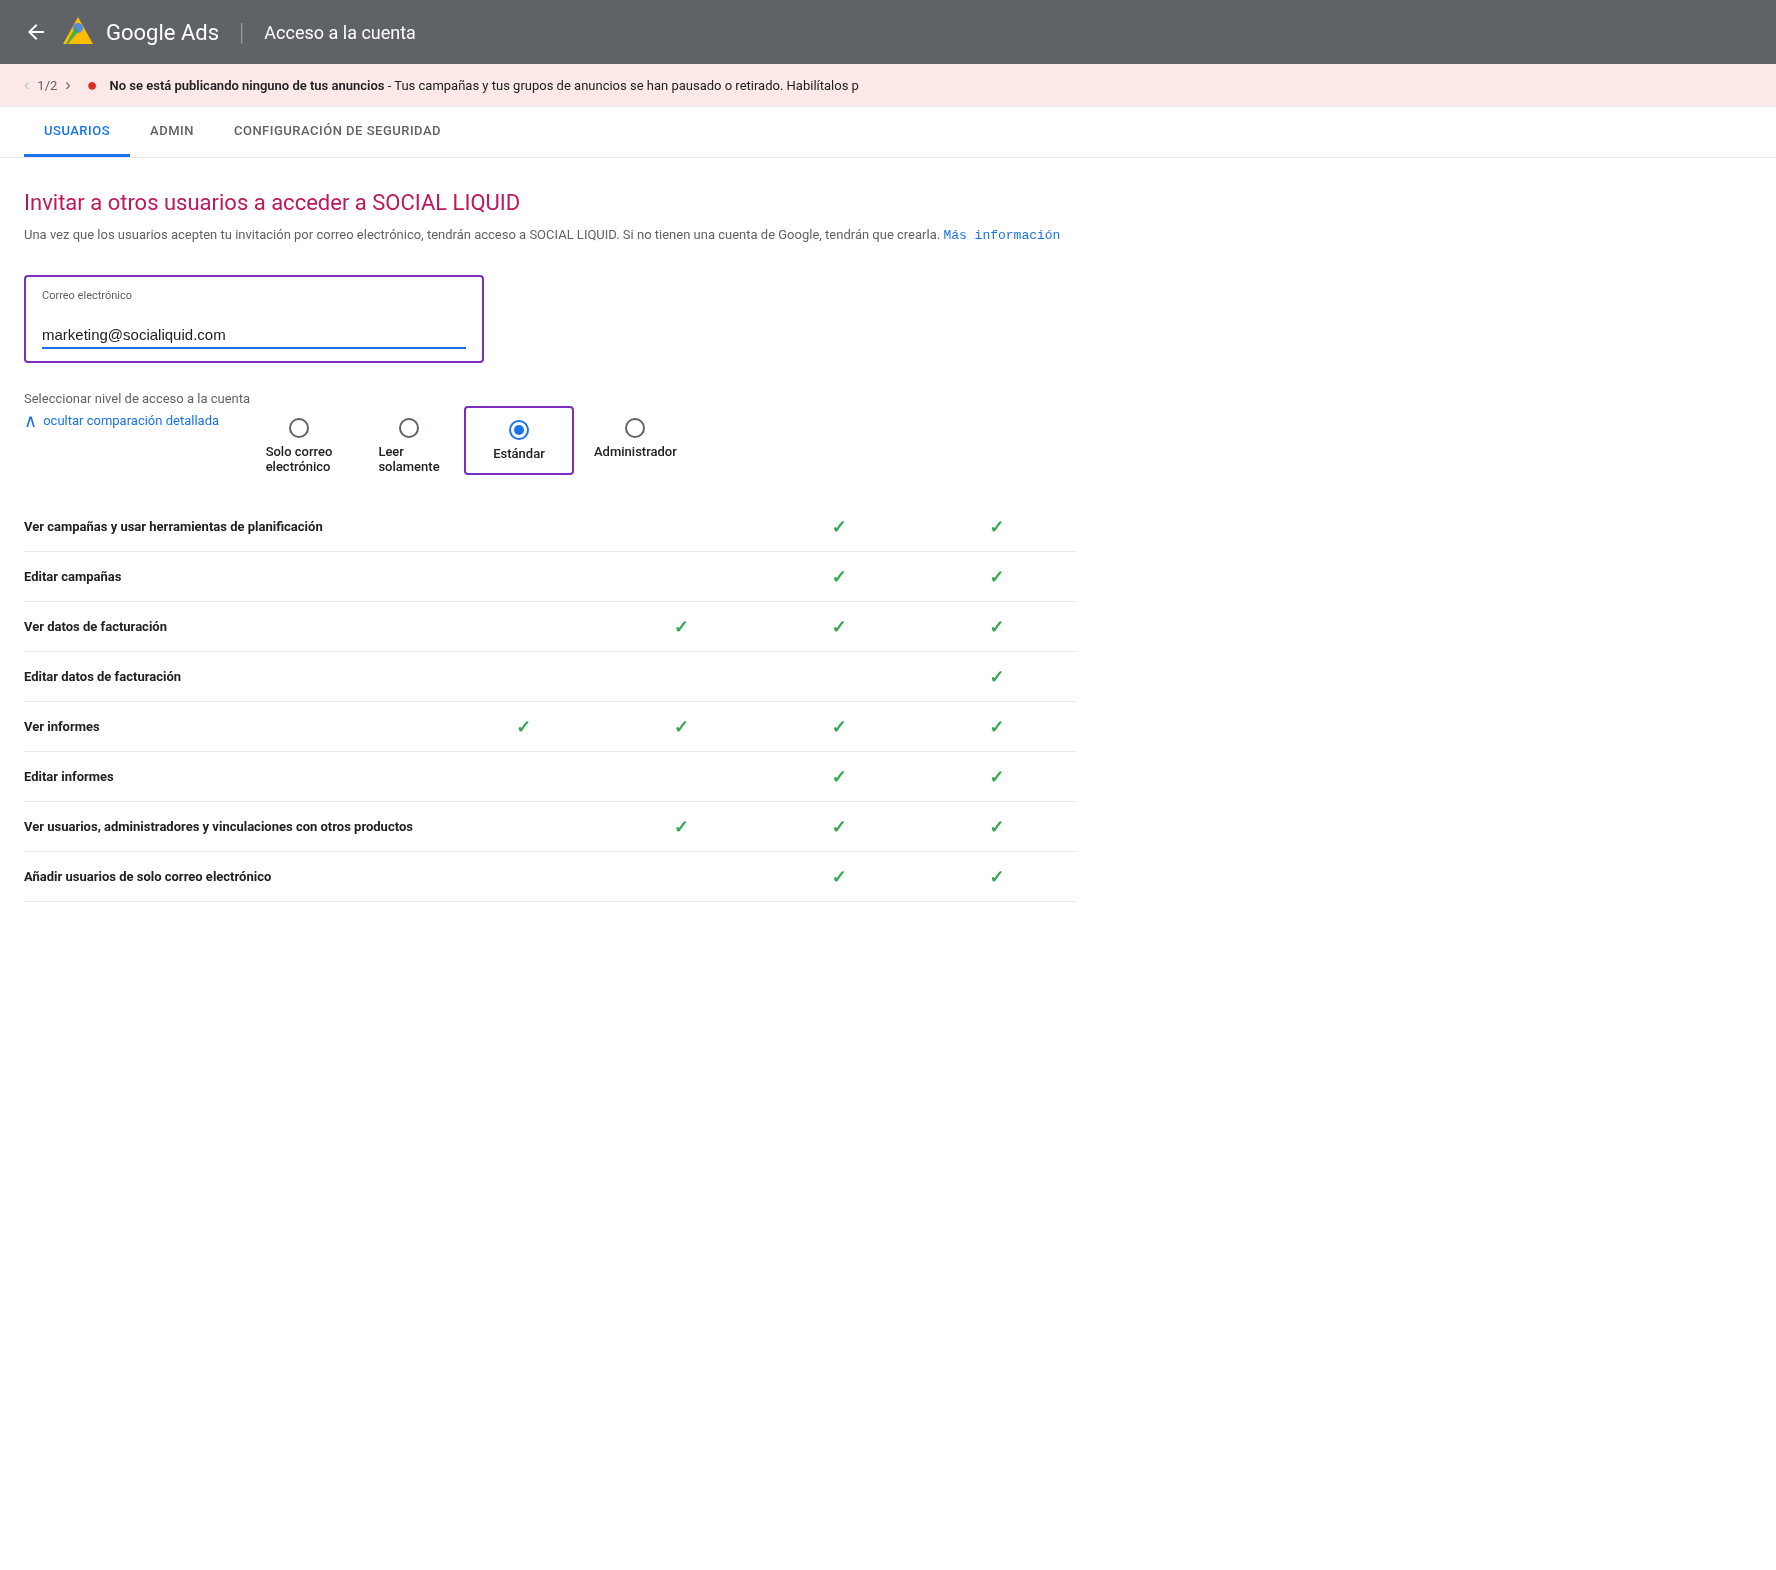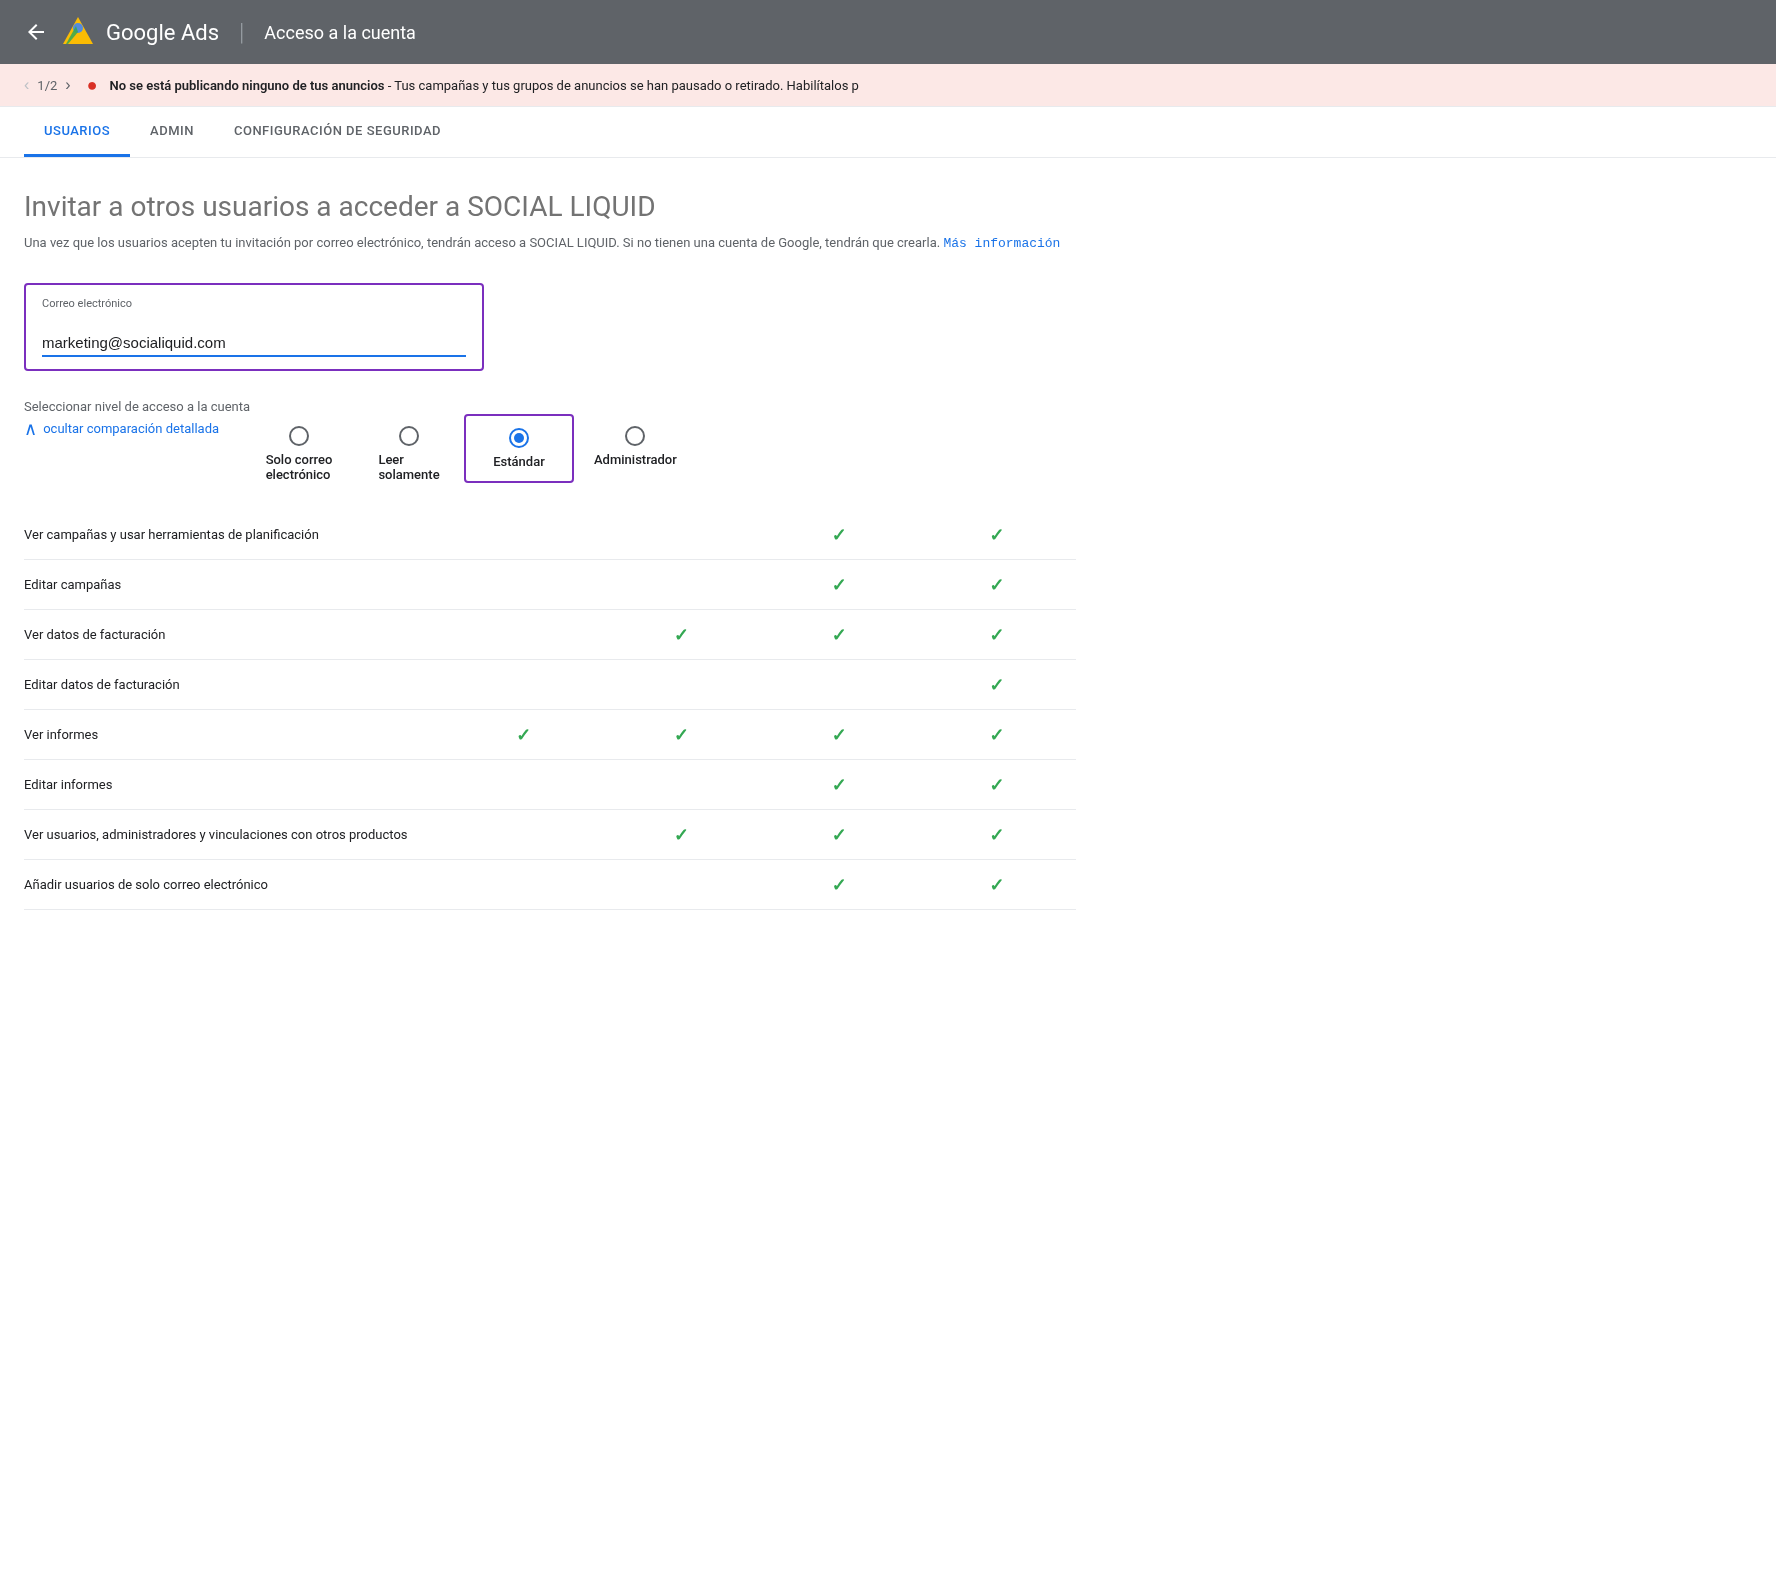--- a/index.html
+++ b/index.html
@@ -110,23 +110,23 @@
       border-bottom: 3px solid #1a73e8;
     }
 
     
     .main-content {
       padding: 32px 24px;
       max-width: 1100px;
     }
 
     .invite-title {
-      font-size: 28px;
+      font-size: 22px;
       font-weight: 400;
-      color: #737373;
+      color: #be185d;
       margin-bottom: 10px;
     }
     .invite-description {
       font-size: 13px;
       color: #5f6368;
       line-height: 1.6;
       margin-bottom: 28px;
     }
     .invite-description a {
       color: #1a73e8;
@@ -211,21 +211,21 @@
     .permissions-table tr {
       border-bottom: 1px solid #e8eaed;
     }
     .permissions-table td {
       padding: 14px 12px;
       vertical-align: middle;
     }
     .permissions-table td:first-child {
       font-size: 13px;
       color: #202124;
-      font-weight: 400;
+      font-weight: 700;
       padding-left: 0;
       width: 40%;
     }
     .permissions-table td:not(:first-child) {
       text-align: center;
       width: 15%;
     }
     .check-icon {
       color: #34a853;
       font-size: 18px;

